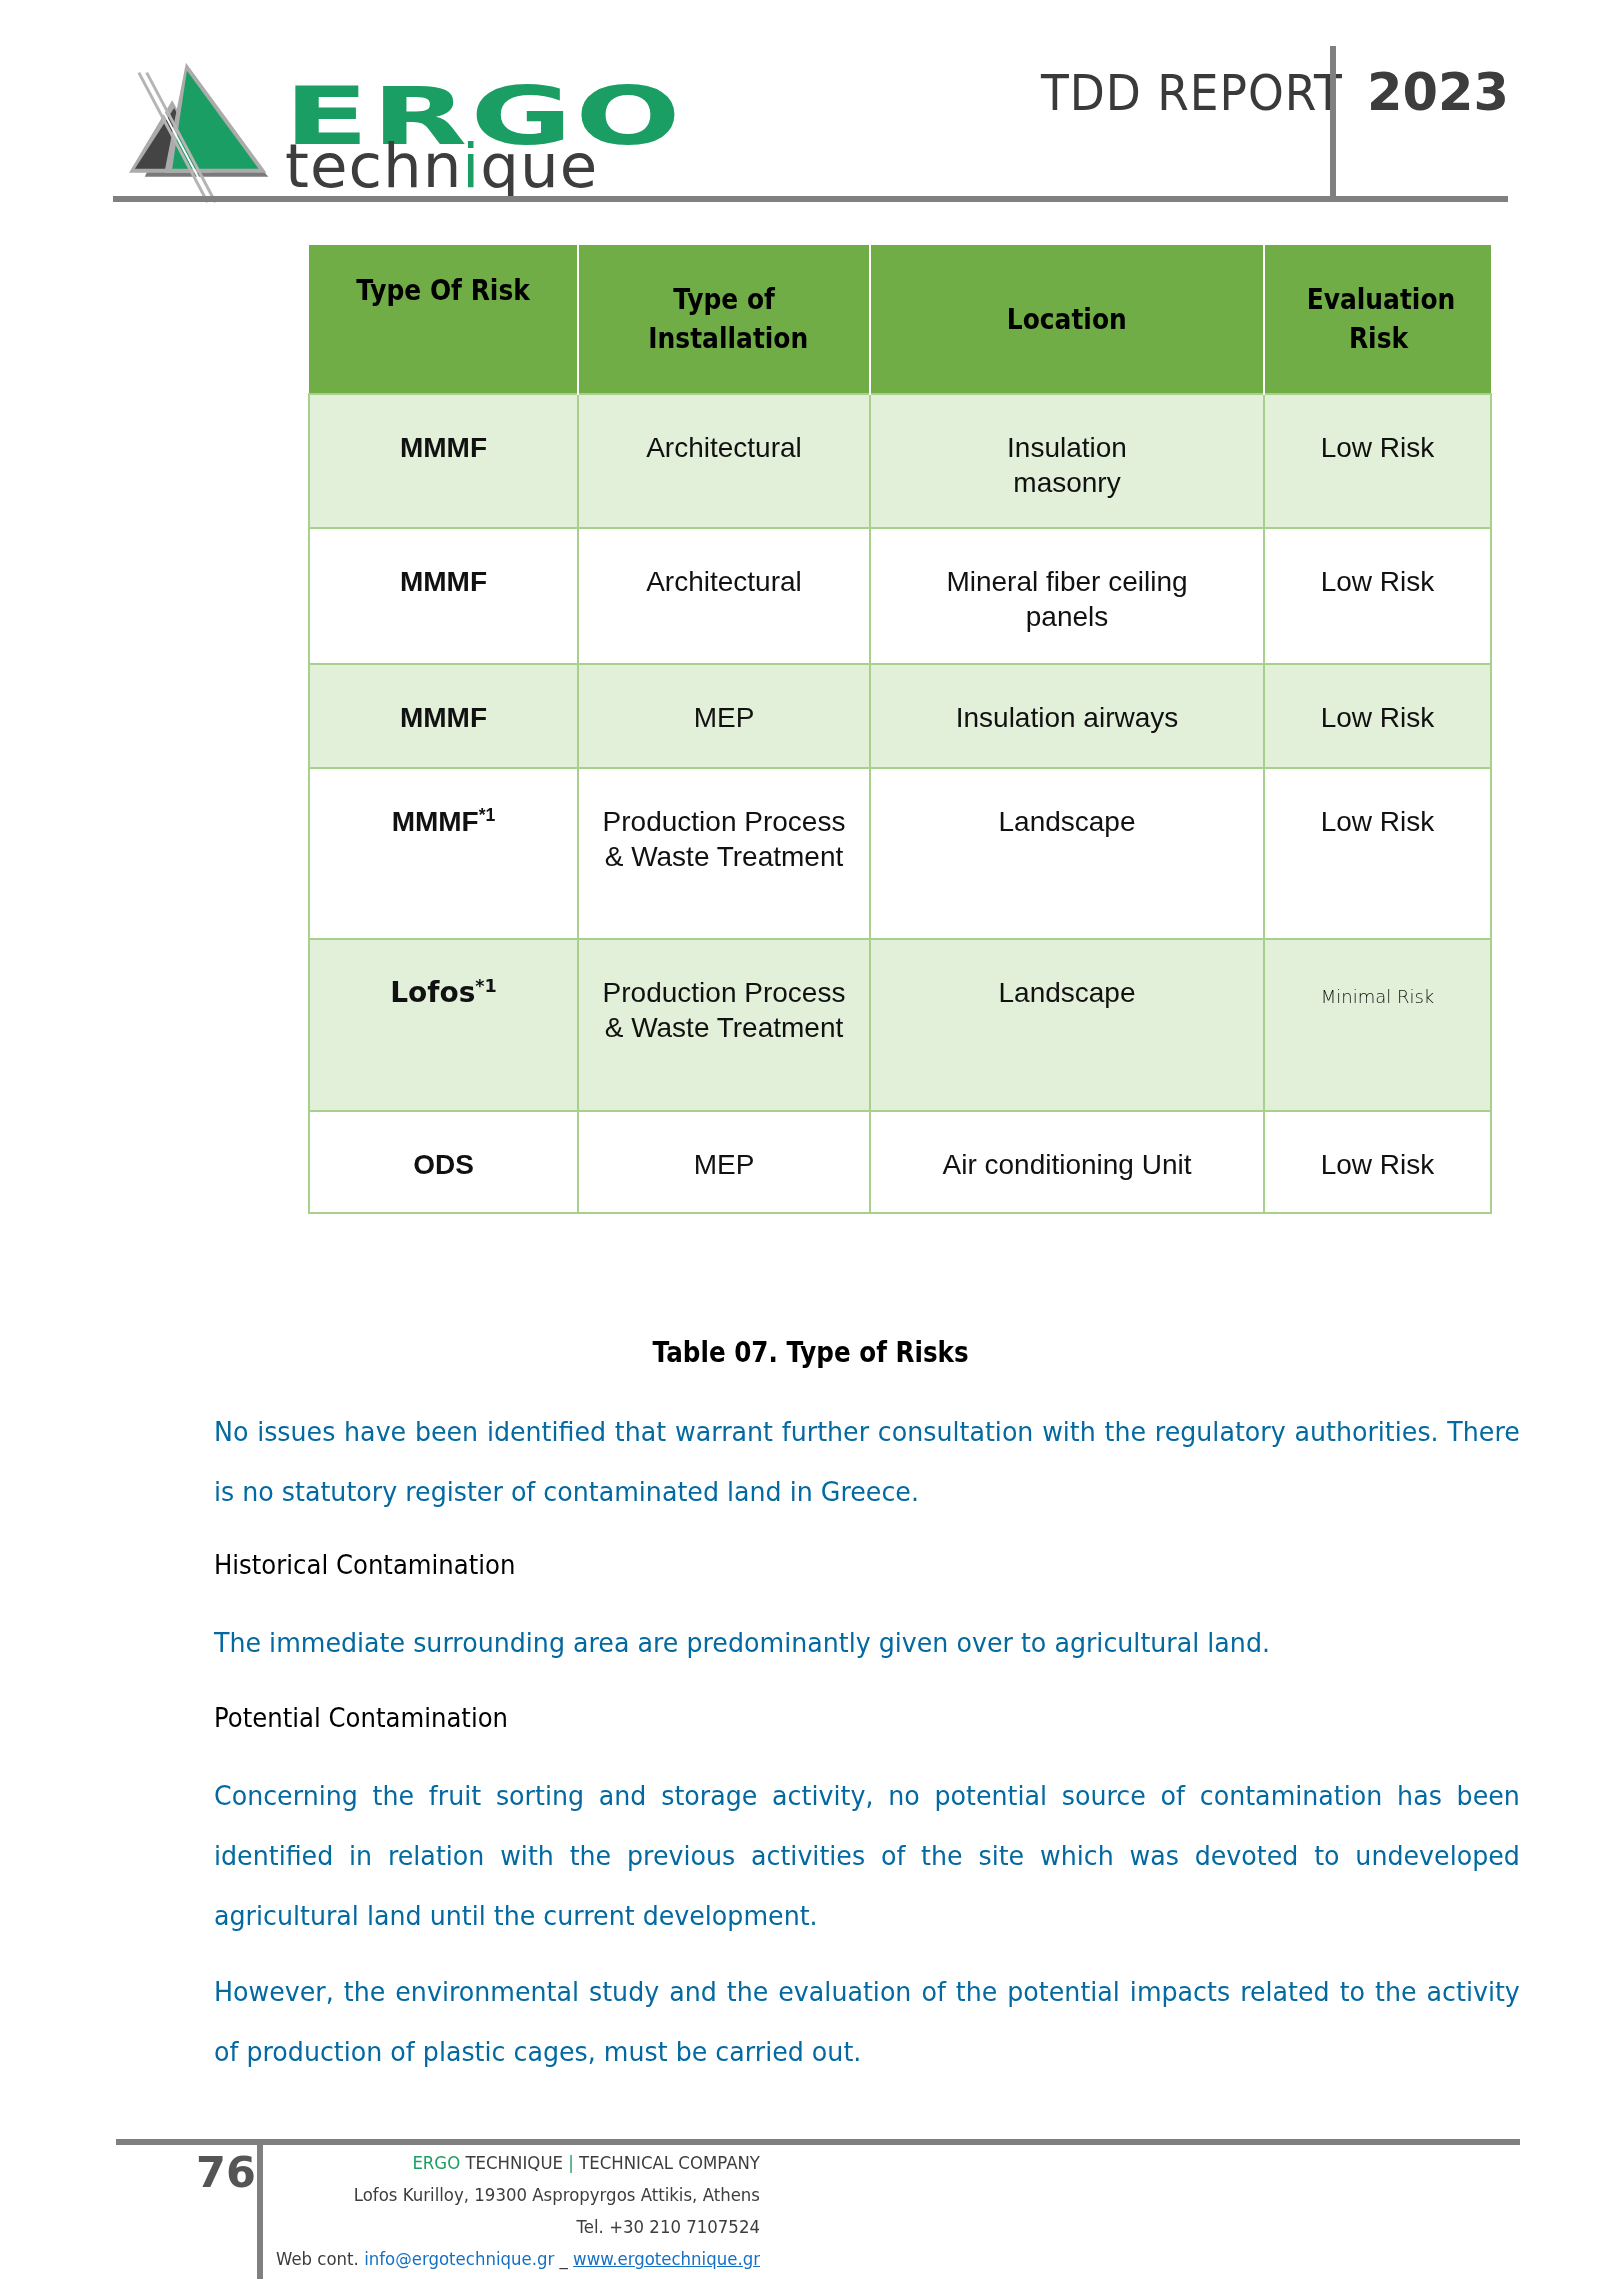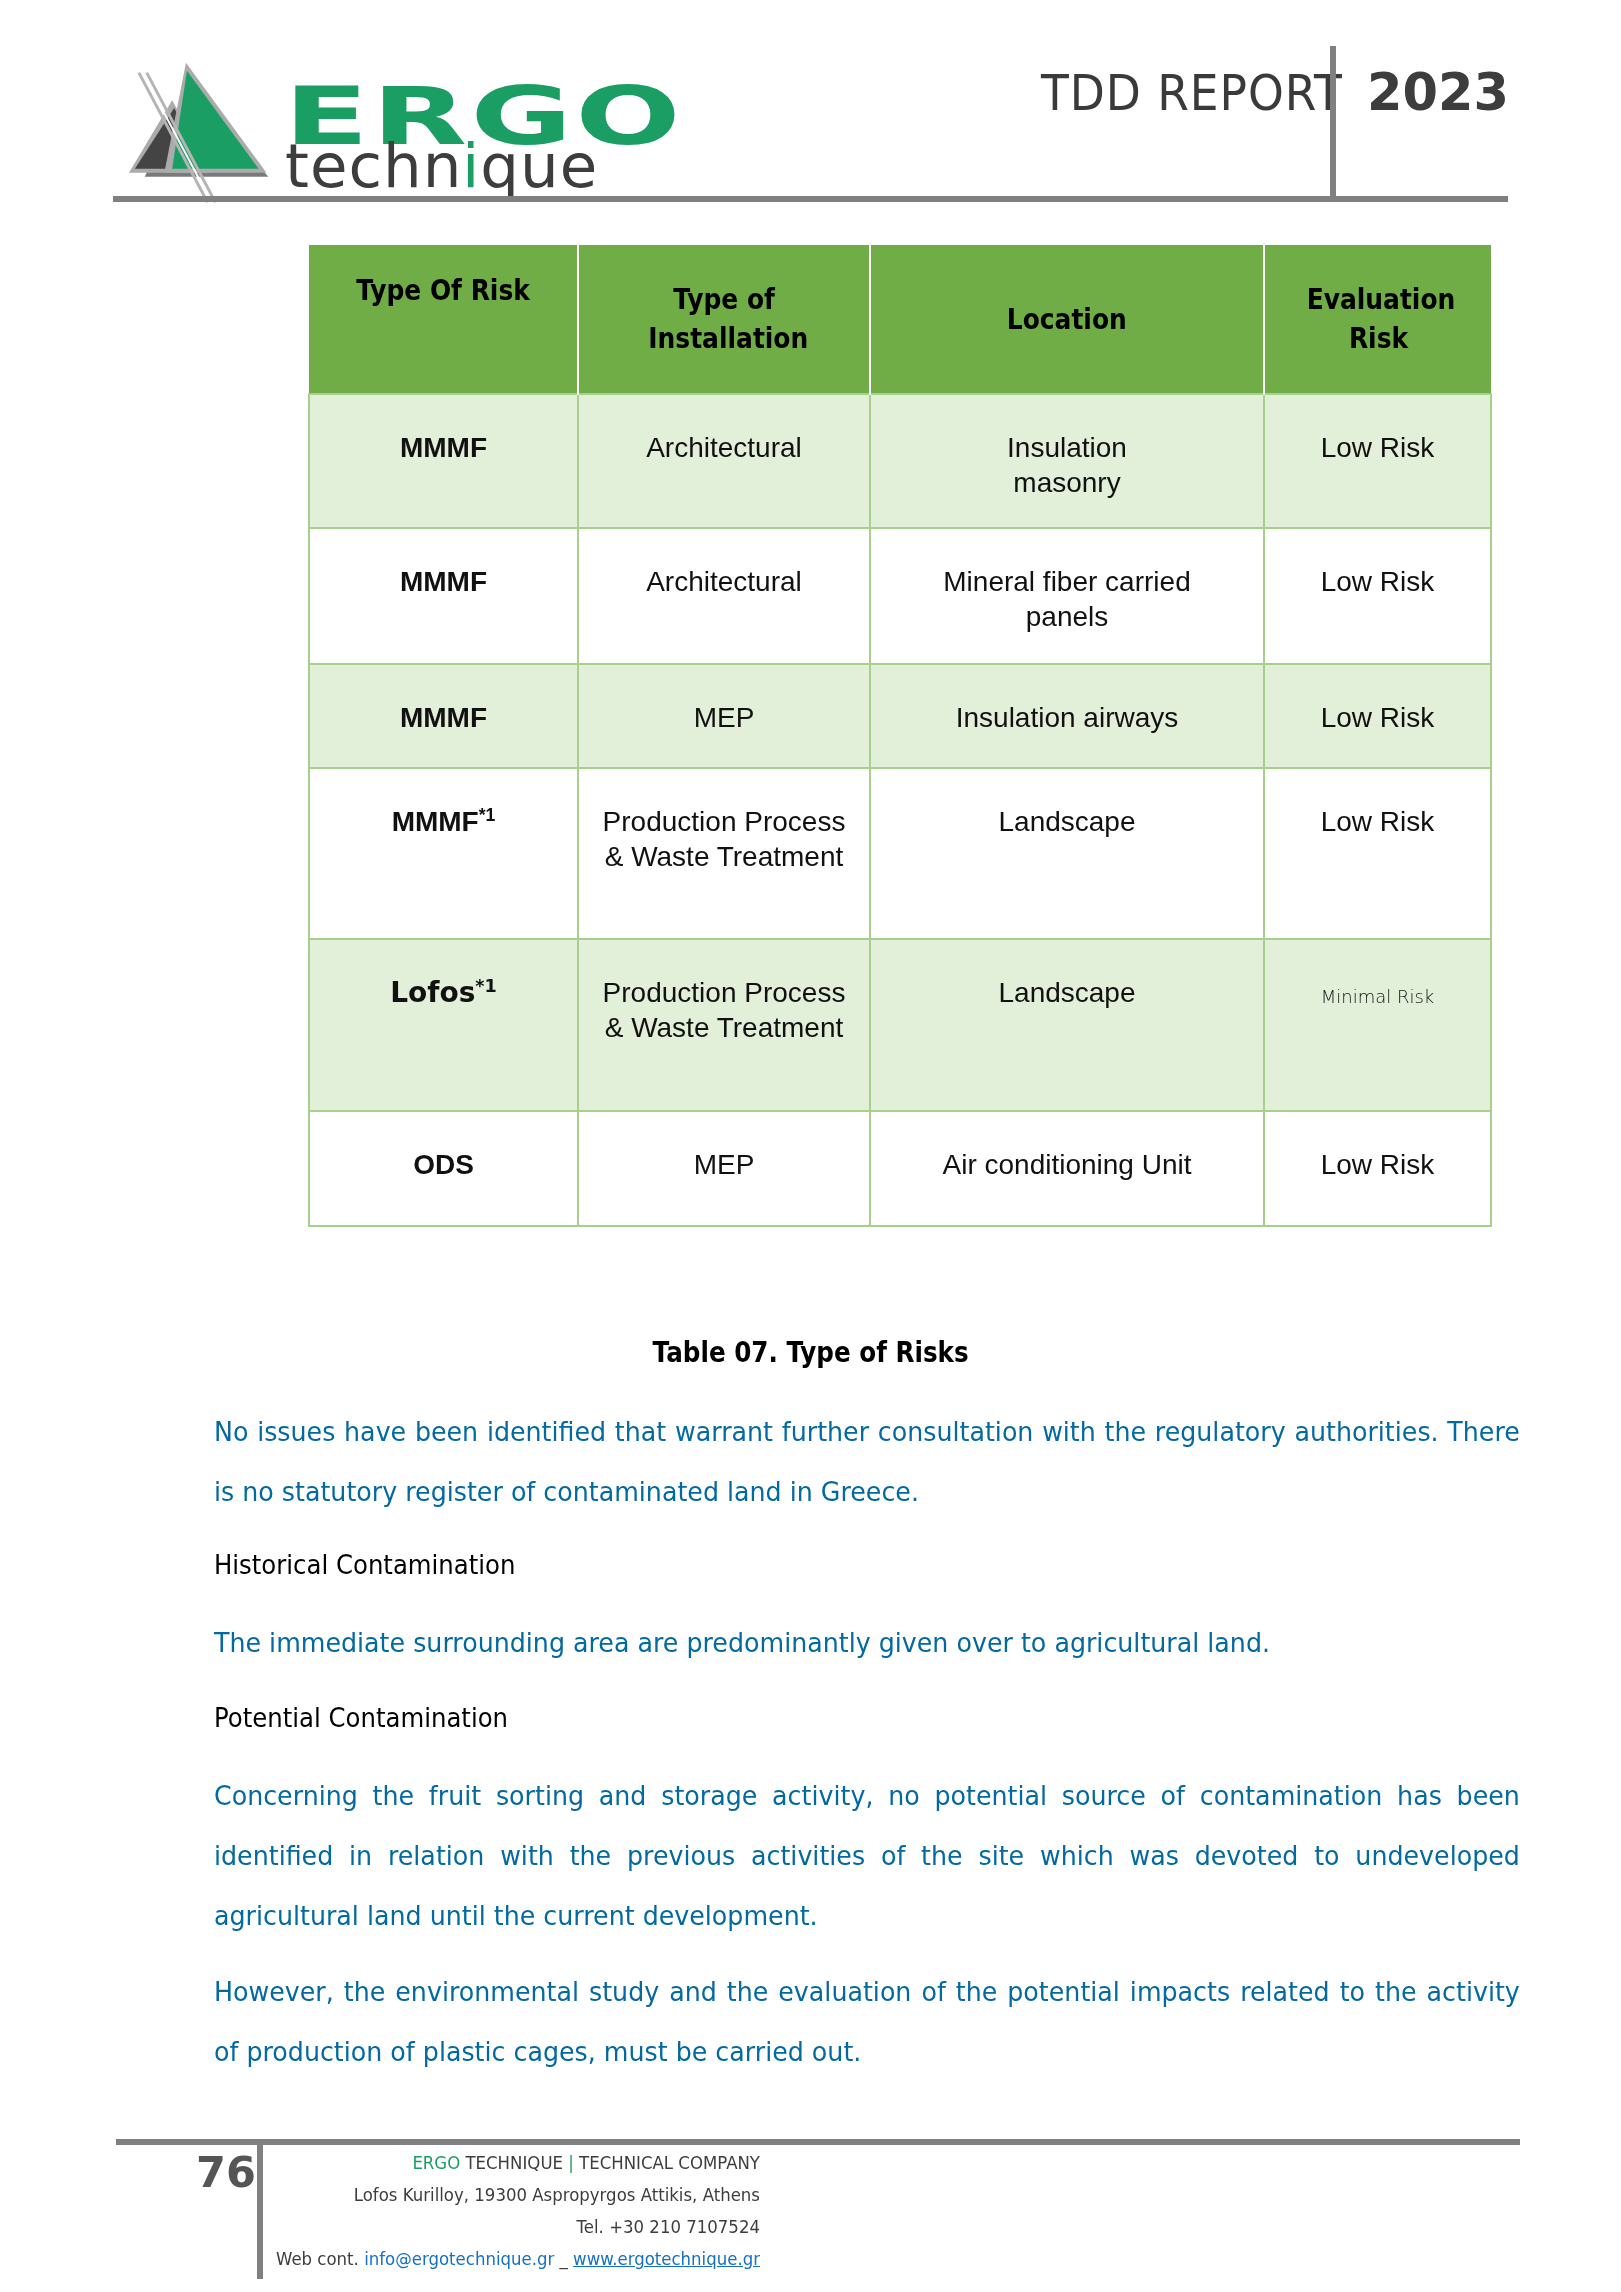--- a/index.html
+++ b/index.html
@@ -111,42 +111,42 @@
   <tbody>
     <tr class="band" style="height:134px">
       <td class="tor"><span>MMMF</span></td>
       <td>Architectural</td>
       <td><span style="display:inline-block;width:147px">Insulation masonry</span></td>
       <td>Low Risk</td>
     </tr>
     <tr class="plain" style="height:136px">
       <td class="tor"><span>MMMF</span></td>
       <td>Architectural</td>
-      <td><span style="display:inline-block;width:294px">Mineral fiber carried panels</span></td>
+      <td><span style="display:inline-block;width:294px">Mineral fiber ceiling panels</span></td>
       <td>Low Risk</td>
     </tr>
     <tr class="band" style="height:104px">
       <td class="tor"><span>MMMF</span></td>
       <td>MEP</td>
       <td>Insulation airways</td>
       <td>Low Risk</td>
     </tr>
     <tr class="plain" style="height:171px">
       <td class="tor"><span>MMMF</span><sup>*1</sup></td>
       <td><span style="display:inline-block;width:245px">Production Process &amp; Waste Treatment</span></td>
       <td>Landscape</td>
       <td>Low Risk</td>
     </tr>
     <tr class="band" style="height:172px">
       <td class="tor" style="font-family:'DejaVu Sans',sans-serif"><span>Lofos</span><sup>*1</sup></td>
       <td><span style="display:inline-block;width:245px">Production Process &amp; Waste Treatment</span></td>
       <td>Landscape</td>
       <td class="light">Minimal Risk</td>
     </tr>
-    <tr class="plain" style="height:115px">
+    <tr class="plain" style="height:102px">
       <td class="tor"><span>ODS</span></td>
       <td>MEP</td>
       <td>Air conditioning Unit</td>
       <td>Low Risk</td>
     </tr>
   </tbody>
 </table>
 
 <div class="caption"><span>Table 07. Type of Risks</span></div>
 

